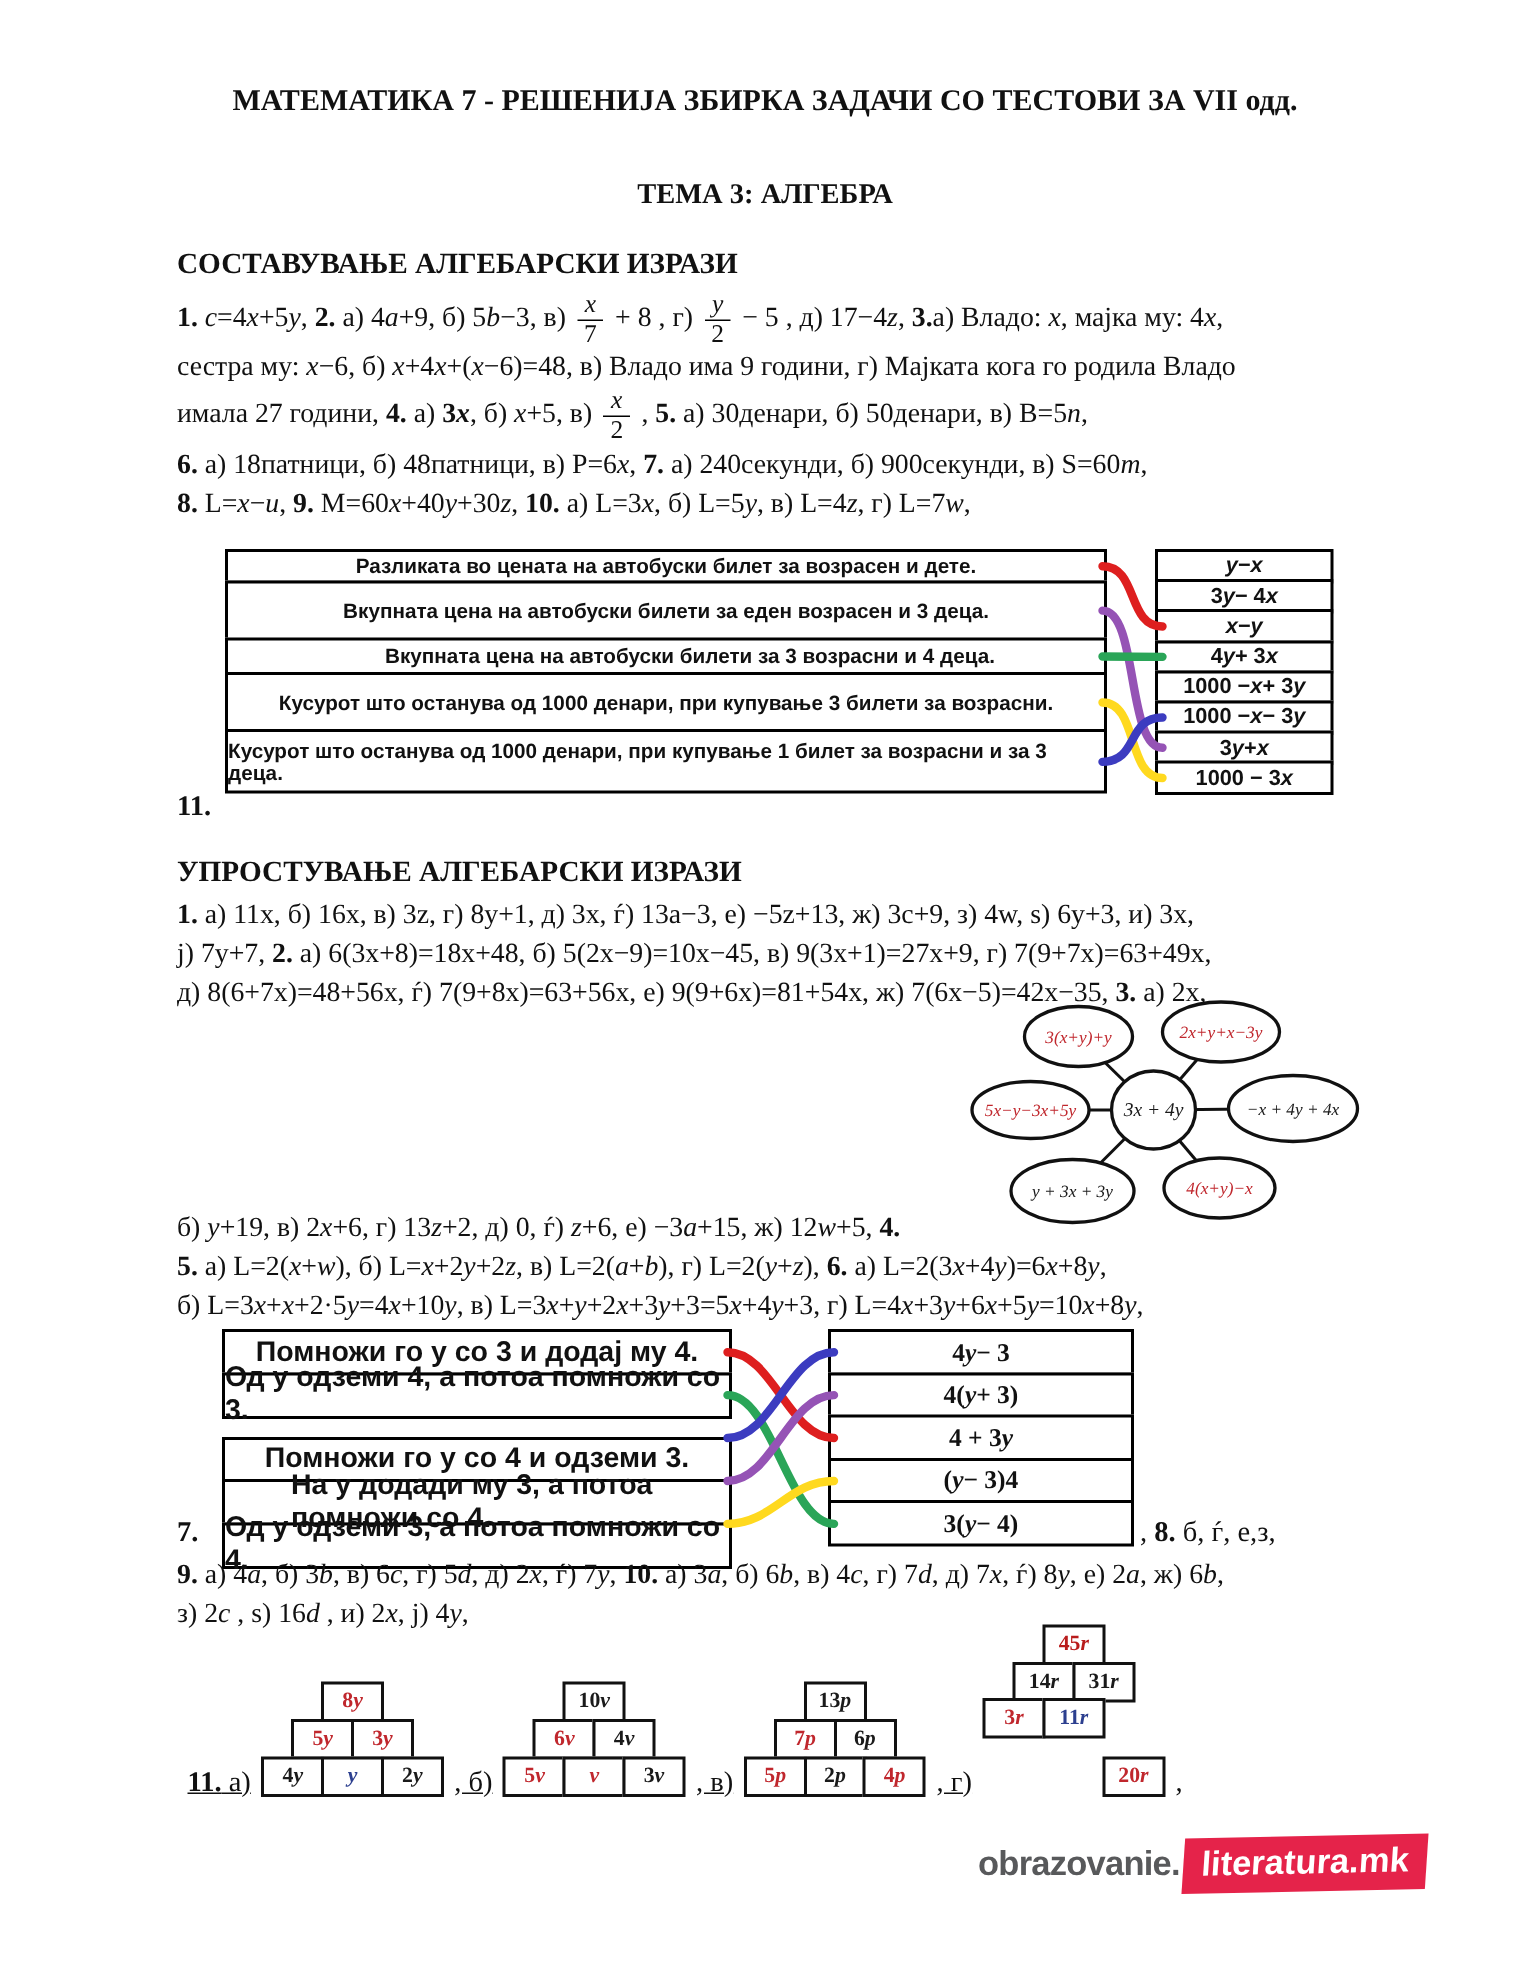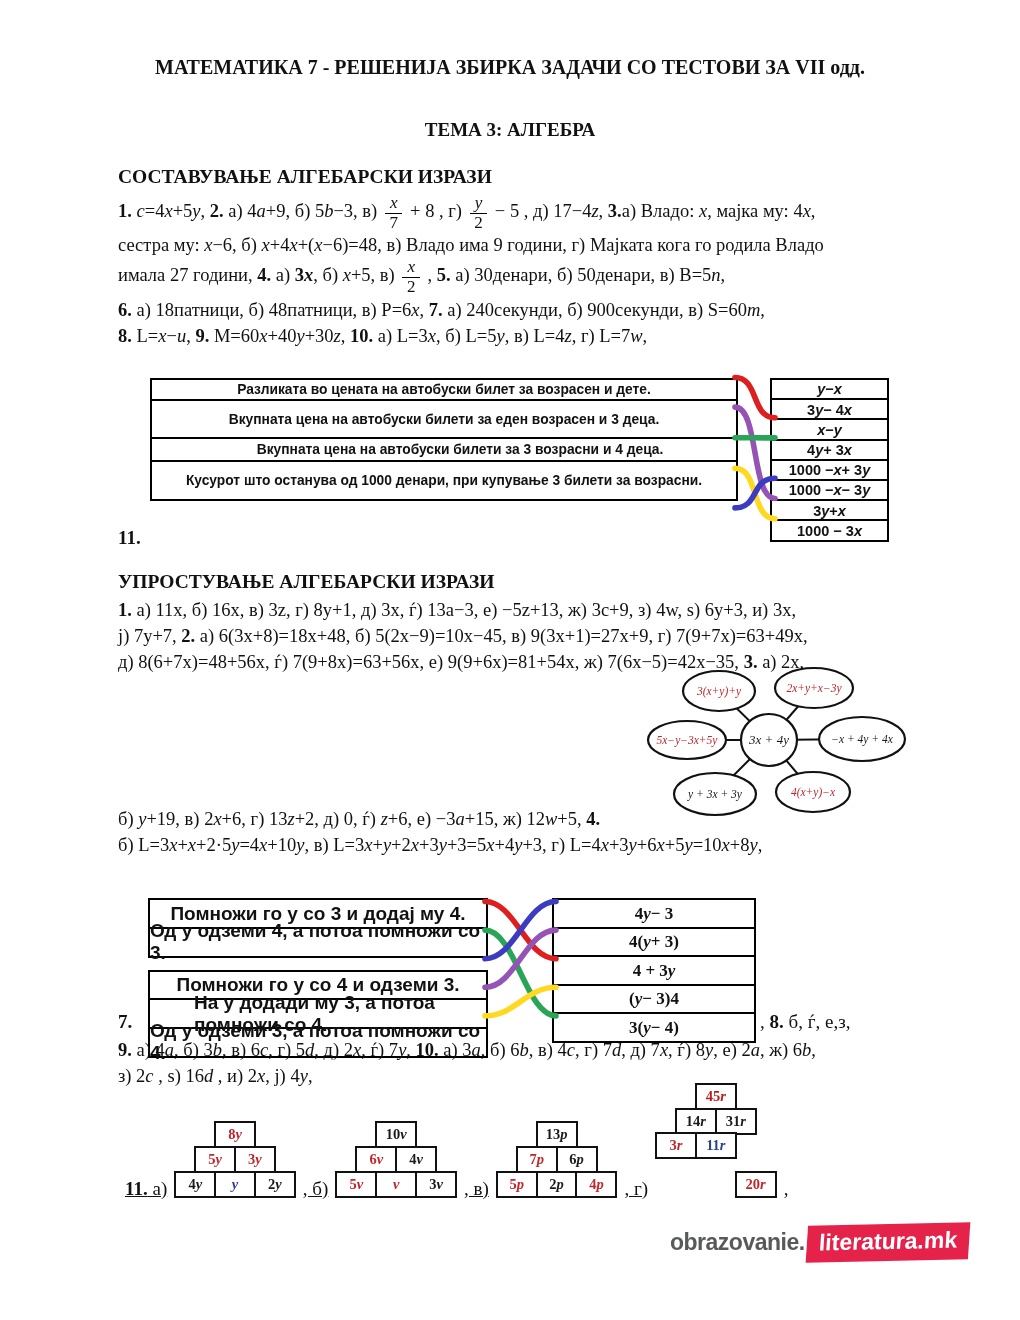--- a/index.html
+++ b/index.html
@@ -26,21 +26,21 @@
   #label7{top:1011px;left:118px;}
   #after8{top:1011px;left:760px;font-size:19px;white-space:nowrap;}
   
   .tablewrap{position:absolute;}
   #table1{top:366px;left:150px;width:740px;height:176px;}
   #table2{top:886px;left:148px;width:608px;height:152px;}
   .tcol{position:absolute;top:0;}
   .trow{box-sizing:border-box;border:2.4px solid #000;margin-top:-2.4px;background:#fff;
         display:flex;align-items:center;justify-content:center;
         font-family:"Liberation Sans",sans-serif;font-weight:600;}
-  .trow:first-child{margin-top:12px;text-align:right;}
+  .trow:first-child{margin-top:0;text-align:right;}
   #t1-left{left:0;width:588px;} #t1-left .trow{font-size:13.8px;}
   #t1-right{left:620px;width:119px;} #t1-right .trow{height:22.6px;font-size:14.5px;}
   #t2-left{left:0;width:340px;} #t2-left .trow{height:31px;font-size:19px;}
   #t2-right{left:404px;width:204px;}
   #t2-right .trow{height:31px;font-family:"Liberation Serif",serif;font-weight:600;font-size:17px;}
   .curves{position:absolute;left:0;top:0;pointer-events:none;}
   
   #bubble{top:658px;left:638px;}
   
   #pyramids{top:1085px;left:118px;width:800px;display:flex;align-items:flex-end;}
@@ -83,20 +83,21 @@
       <div class="tline"><b>6.</b> а) 18патници,  б) 48патници,  в) P=6<i>x</i>, <b>7.</b> а) 240секунди,  б) 900секунди,  в)  S=60<i>m</i>,</div>
       <div class="tline"><b>8.</b> L=<i>x</i>−<i>u</i>, <b>9.</b> M=60<i>x</i>+40<i>y</i>+30<i>z</i>,  <b>10.</b> а) L=3<i>x</i>, б) L=5<i>y</i>, в) L=4<i>z</i>, г) L=7<i>w</i>,</div>
     </div>
 
   <div class="abs tablewrap" id="table1">
     <div class="tcol" id="t1-left">
         <div class="trow" style="height: 23px;">Разликата во цената на автобуски билет за возрасен и дете.</div>
         <div class="trow" style="height: 41px;">Вкупната цена на автобуски билети за еден возрасен и 3 деца.</div>
         <div class="trow" style="height: 25px; padding-left: 32px;">Вкупната цена на автобуски билети за 3 возрасни и 4 деца.</div>
         <div class="trow" style="height: 41px;">Кусурот што останува од 1000 денари, при купување 3 билети за возрасни.</div>
+        <div class="trow" style="height: 43px;">Кусурот што останува од 1000 денари, при купување 1 билет за возрасни и за 3 деца.</div>
       </div>
     <div class="tcol" id="t1-right">
         <div class="trow" style="height: 22.6px;"><i>y</i> − <i>x</i></div>
         <div class="trow" style="height: 22.6px;">3<i>y</i> − 4<i>x</i></div>
         <div class="trow" style="height: 22.6px;"><i>x</i> − <i>y</i></div>
         <div class="trow" style="height: 22.6px;">4<i>y</i> + 3<i>x</i></div>
         <div class="trow" style="height: 22.6px;">1000 − <i>x</i> + 3<i>y</i></div>
         <div class="trow" style="height: 22.6px;">1000 − <i>x</i> − 3<i>y</i></div>
         <div class="trow" style="height: 22.6px;">3<i>y</i> + <i>x</i></div>
         <div class="trow" style="height: 22.6px;">1000 − 3<i>x</i></div>
@@ -137,20 +138,21 @@
       <ellipse cx="224" cy="81" rx="43" ry="22" fill="#fff" stroke="#111" stroke-width="2.2"></ellipse>
       <text x="224" y="85" text-anchor="middle" fill="#1a1a1a" font-size="11.5" font-style="italic" font-family="&quot;Liberation Serif&quot;,serif">−x + 4y + 4x</text>
       <ellipse cx="77" cy="136" rx="41" ry="21" fill="#fff" stroke="#111" stroke-width="2.2"></ellipse>
       <text x="77" y="140" text-anchor="middle" fill="#1a1a1a" font-size="11.5" font-style="italic" font-family="&quot;Liberation Serif&quot;,serif">y + 3x + 3y</text>
       <ellipse cx="175" cy="134" rx="37" ry="20" fill="#fff" stroke="#111" stroke-width="2.2"></ellipse>
       <text x="175" y="138" text-anchor="middle" fill="#c0272d" font-size="11.5" font-style="italic" font-family="&quot;Liberation Serif&quot;,serif">4(x+y)−x</text>
     </svg>
 
   <div class="abs lines" id="s2-lines2">
       <div class="tline">б) <i>y</i>+19, в) 2<i>x</i>+6, г) 13<i>z</i>+2, д) 0, ѓ) <i>z</i>+6, е) −3<i>a</i>+15, ж) 12<i>w</i>+5, <b>4.</b></div>
+      <div class="tline"><b>5.</b> а) L=2(<i>x</i>+<i>w</i>), б) L=<i>x</i>+2<i>y</i>+2<i>z</i>, в) L=2(<i>a</i>+<i>b</i>), г) L=2(<i>y</i>+<i>z</i>),  <b>6.</b> а) L=2(3<i>x</i>+4<i>y</i>)=6<i>x</i>+8<i>y</i>,</div>
       <div class="tline">б) L=3<i>x</i>+<i>x</i>+2·5<i>y</i>=4<i>x</i>+10<i>y</i>, в) L=3<i>x</i>+<i>y</i>+2<i>x</i>+3<i>y</i>+3=5<i>x</i>+4<i>y</i>+3, г) L=4<i>x</i>+3<i>y</i>+6<i>x</i>+5<i>y</i>=10<i>x</i>+8<i>y</i>,</div>
     </div>
 
   <div class="abs tablewrap" id="table2">
     <div class="tcol" id="t2-left">
         <div class="trow" style="height: 31px;">Помножи го у со 3 и додај му 4.</div>
         <div class="trow" style="height: 31px;">Од у одземи 4, а потоа помножи со 3.</div>
         <div class="trow" style="height: 31px; margin-top: 12px;">Помножи го у со 4 и одземи 3.</div>
         <div class="trow" style="height: 31px; padding-left: 44px;">На у додади му 3, а потоа помножи со 4.</div>
         <div class="trow" style="height: 31px;">Од у одземи 3, а потоа помножи со 4.</div>
@@ -241,16 +243,16 @@
         <div class="prow">
           <div class="pcell" style="color: rgb(192, 39, 45);">3<i>r</i></div>
           <div class="pcell" style="color: rgb(44, 63, 143);">11<i>r</i></div>
           <div class="pcell" style="color: rgb(192, 39, 45); margin-top: 36px;">20<i>r</i></div>
         </div>
       </div>
       <div class="psep">,</div>
     </div>
 
   <div class="abs" id="footer">
-    <span class="gray" style="color: rgb(88, 89, 91); margin-left: 18px;">obrazovanie.</span>
+    <span class="gray" style="color: rgb(88, 89, 91);">obrazovanie.</span>
     <span class="badge" style="background: rgb(229, 35, 74);">literatura.mk</span>
   </div>
 </div>
 
 </body></html>

